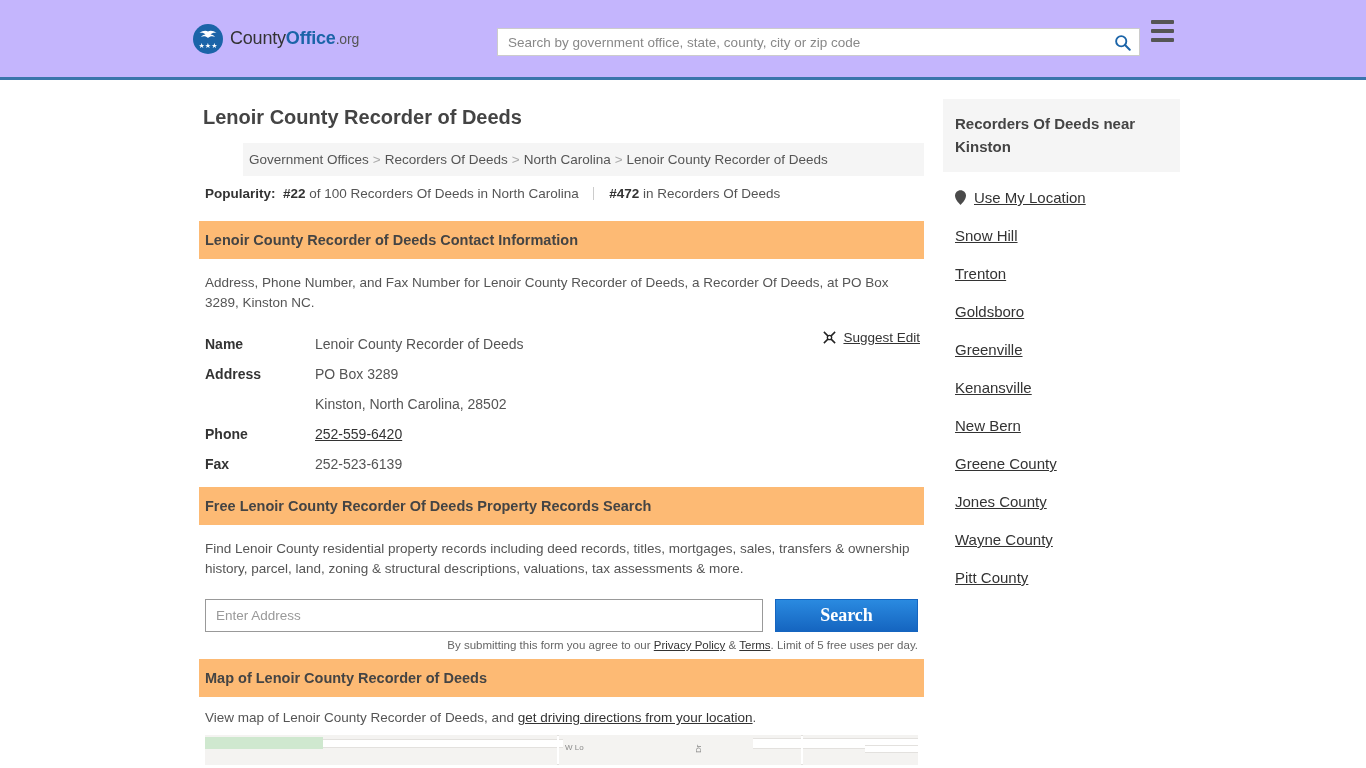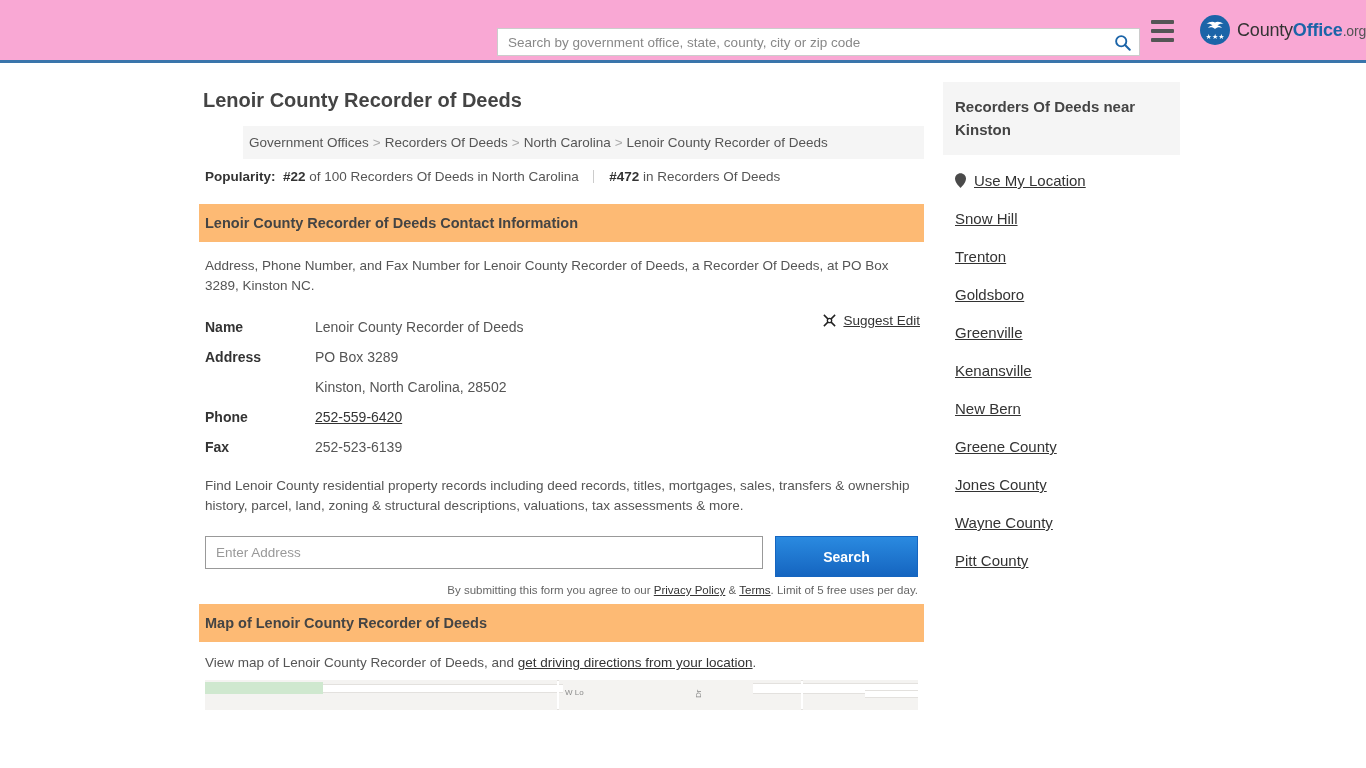--- a/index.html
+++ b/index.html
@@ -6,27 +6,26 @@
   html, body {
     width: 1366px; height: 768px;
     background: #ffffff;
     font-family: "Liberation Sans", sans-serif;
     overflow: hidden;
   }
 
   
   .site-header {
     width: 100%;
-    height: 63px;
-    background: #f9a8d4;
+    height: 80px;
+    background: #c4b5fd;
     border-bottom: 3px solid #3a75ab;
     display: flex;
     align-items: center;
     position: relative;
-    justify-content: flex-end;
   }
   .logo-wrap {
     display: flex;
     align-items: center;
     margin-left: 193px;
     gap: 7px;
   }
   .logo-mark {
     width: 30px; height: 30px;
     border-radius: 50%;
@@ -218,28 +217,28 @@
     border: 1px solid #999;
     padding: 0 10px;
     font-size: 13.5px;
     color: #444;
     font-family: "Liberation Sans", sans-serif;
     outline: none;
   }
   .addr-input::placeholder { color: #999; }
   .search-btn {
     width: 143px;
-    height: 41px;
+    height: 33px;
     border: 1px solid #1565c0;
     background: linear-gradient(to bottom, #2a8ae0 0%, #1565c0 100%);
     color: #ffffff;
-    font-size: 14px;
+    font-size: 18px;
     font-weight: bold;
     cursor: pointer;
-    font-family: Liberation Sans, sans-serif;
+    font-family: Liberation Serif, serif;
   }
   .fineprint {
     text-align: right;
     padding: 7px 6px 0 6px;
     font-size: 11.5px;
     color: #666;
   }
   .fineprint a { color: #333; text-decoration: underline; }
 
   
@@ -381,20 +380,21 @@
 
       <div class="suggest-edit">
         <svg width="15" height="15" viewBox="0 0 16 16">
           <path d="M2 2 L14 14 M14 2 L2 14" stroke="#222" stroke-width="1.6" fill="none"></path>
           <circle cx="8" cy="8" r="2.3" fill="#ffffff" stroke="#222" stroke-width="1.4"></circle>
         </svg>
         <span class="label">Suggest Edit</span>
       </div>
     </div>
 
+    <div class="sect-head">Free Lenoir County Recorder Of Deeds Property Records Search</div>
     <div class="sect-body-text">Find Lenoir County residential property records including deed records, titles, mortgages, sales, transfers &amp; ownership history, parcel, land, zoning &amp; structural descriptions, valuations, tax assessments &amp; more.</div>
 
     <div class="form-row">
       <input class="addr-input" type="text" placeholder="Enter Address" style="">
       <button class="search-btn">Search</button>
     </div>
     <div class="fineprint"><span>By submitting this form you agree to our</span>
       <a href="#">Privacy Policy</a>
       <span>&amp;</span>
       <a href="#">Terms</a><span>. Limit of 5 free uses per day.</span>

